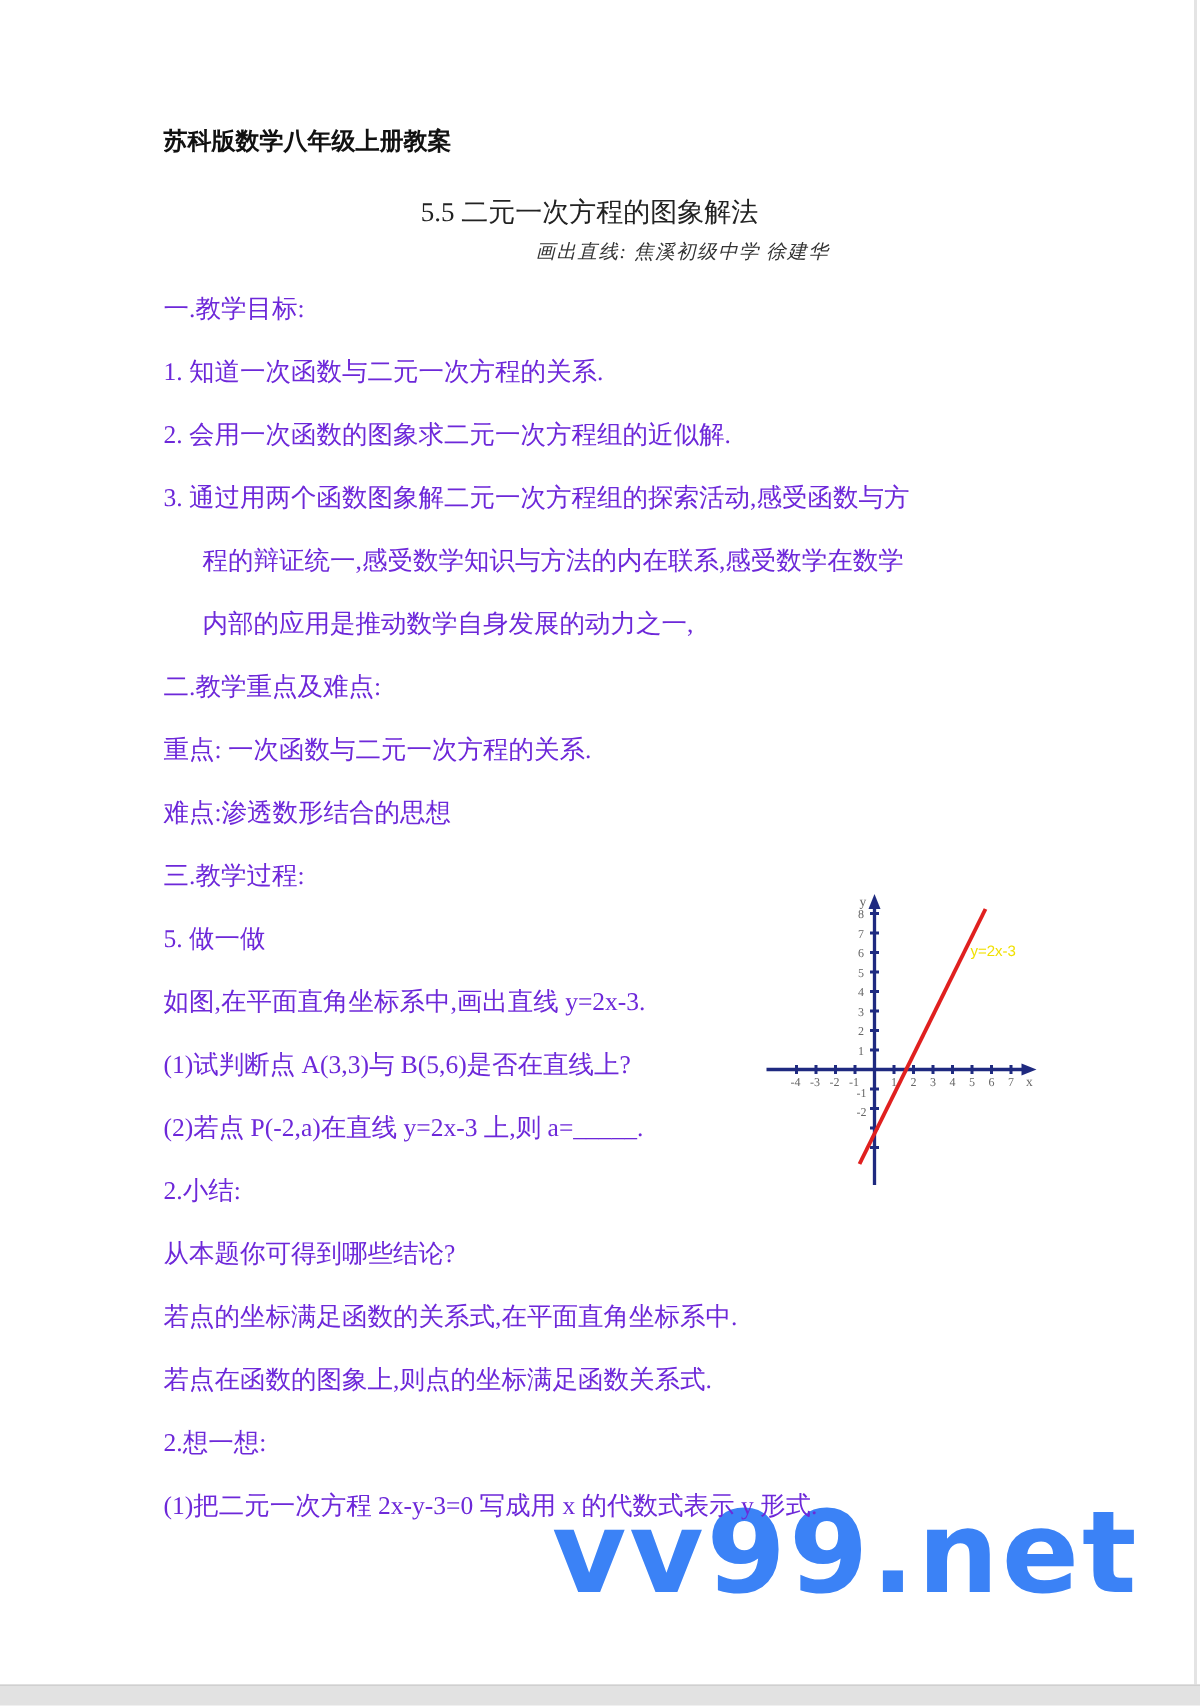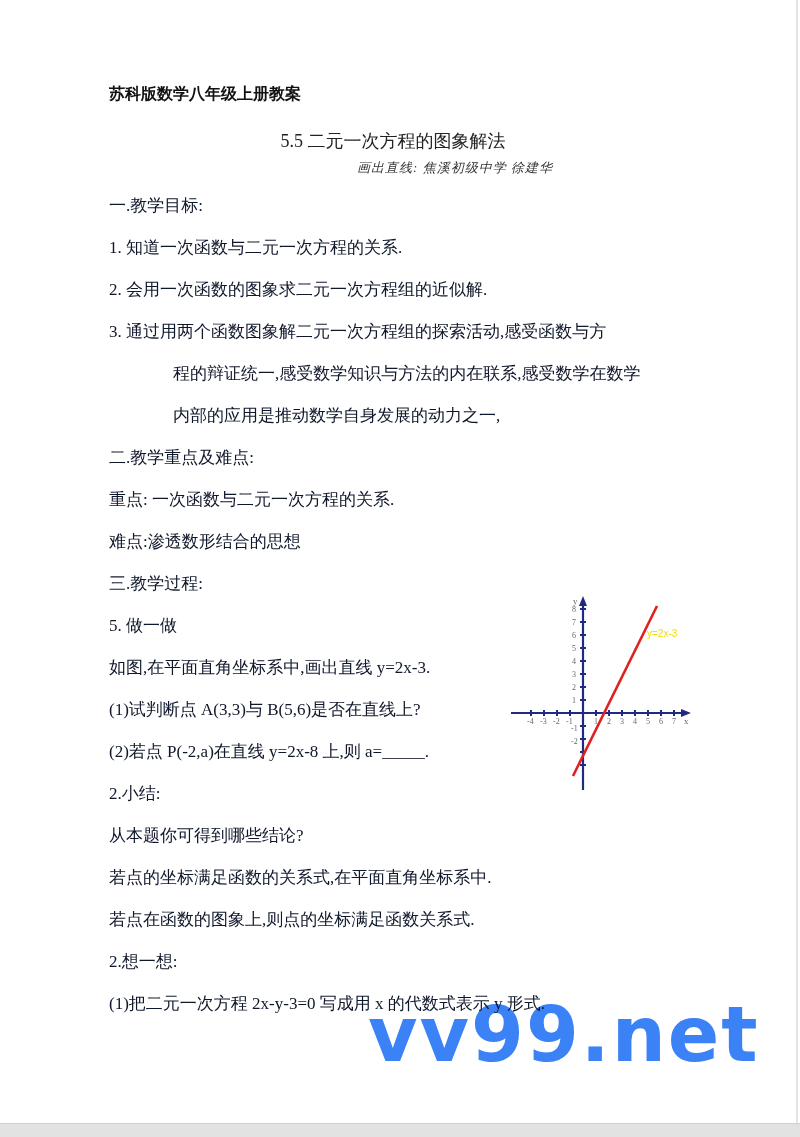--- a/index.html
+++ b/index.html
@@ -10,28 +10,28 @@
     color: #1a1a1a;
   }
   .page {
     position: absolute; left: 0; top: 0; width: 796px; height: 1123px;
     background: #ffffff; border-right: 2px solid #e4e4e4;
   }
   .bottom-strip {
     position: absolute; left: 0; top: 1123px; width: 800px; height: 14px;
     background: #e2e2e2; border-top: 1px solid #d0d0d0;
   }
-  .line { position: absolute; left: 109px; font-size: 17px; white-space: nowrap; color: #0f172a; }
+  .line { position: absolute; left: 109px; font-size: 17px; white-space: nowrap; color: #6d28d9; }
   .header-title {
     position: absolute; left: 109px; top: 84px; font-size: 16px; font-weight: bold;
     font-family: "DejaVu Sans", "Liberation Sans", sans-serif; color: #111;
   }
   .doc-title { position: absolute; left: 0; width: 672px; top: 129px; text-align: center; font-size: 18px; padding-left: 114px; box-sizing: border-box; color: #222;}
   .byline { position: absolute; left: 0; width: 796px; top: 159px; text-align: center; font-size: 13px; padding-left: 114px; box-sizing: border-box; color: #333; letter-spacing: 1px; font-style: italic;}
-  .indent { left: 135px; margin-left: 38px; }
+  .indent { left: 135px; }
   .watermark {
     position: absolute; left: 368px; top: 990px; font-size: 76px; font-weight: bold;
     font-family: "DejaVu Sans", "Liberation Sans", sans-serif; color: #3b82f6; letter-spacing: 2px;
     z-index: 0;
   }
   .line, .header-title, .doc-title, .byline { z-index: 1; }
   .graph { position: absolute; left: 505px; top: 590px; width: 200px; height: 205px; }
   .graph svg { width: 200px; height: 205px; }
 </style>
 </head>
@@ -54,21 +54,21 @@
 <div class="line indent" style="top:404px">内部的应用是推动数学自身发展的动力之一,</div>
 
 <div class="line" style="top:446px">二.教学重点及难点:</div>
 <div class="line" style="top:488px">重点: 一次函数与二元一次方程的关系.</div>
 <div class="line" style="top:530px">难点:渗透数形结合的思想</div>
 
 <div class="line" style="top:572px">三.教学过程:</div>
 <div class="line" style="top:614px">5.  做一做</div>
 <div class="line" style="top:656px">如图,在平面直角坐标系中,画出直线 y=2x-3.</div>
 <div class="line" style="top:698px">(1)试判断点 A(3,3)与 B(5,6)是否在直线上?</div>
-<div class="line" style="top:740px">(2)若点 P(-2,a)在直线 y=2x-8 上,则 a=_____.</div>
+<div class="line" style="top:740px">(2)若点 P(-2,a)在直线 y=2x-3 上,则 a=_____.</div>
 
 <div class="line" style="top:782px">2.小结:</div>
 <div class="line" style="top:824px">从本题你可得到哪些结论?</div>
 <div class="line" style="top:866px">若点的坐标满足函数的关系式,在平面直角坐标系中.</div>
 <div class="line" style="top:908px">若点在函数的图象上,则点的坐标满足函数关系式.</div>
 
 <div class="line" style="top:950px">2.想一想:</div>
 <div class="line" style="top:992px">(1)把二元一次方程 2x-y-3=0 写成用 x 的代数式表示 y 形式.</div>
 
 <div class="graph">

